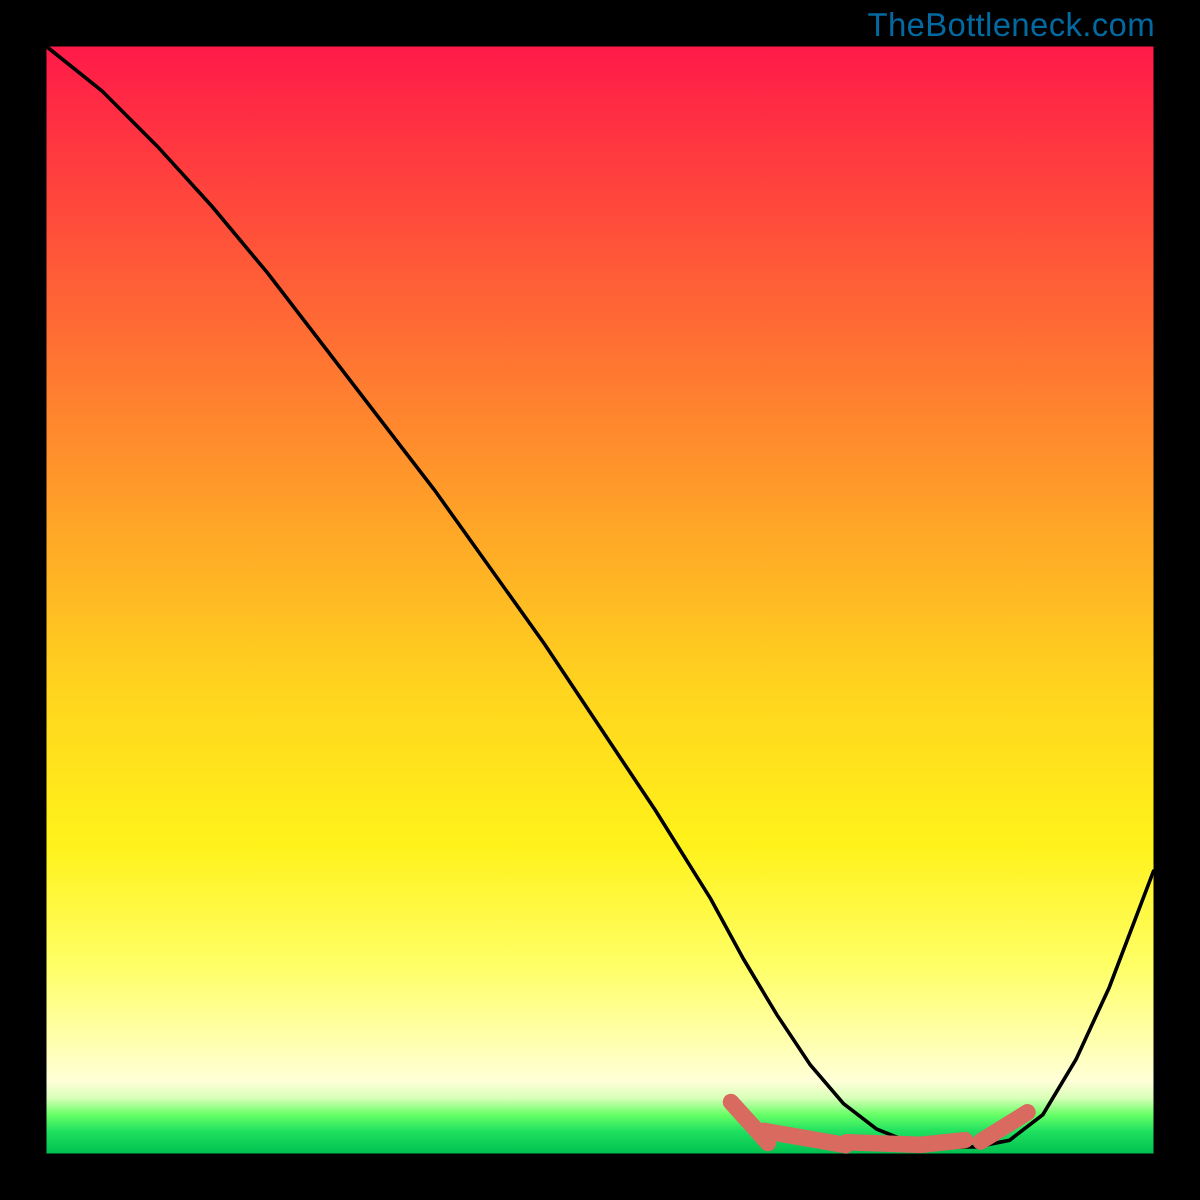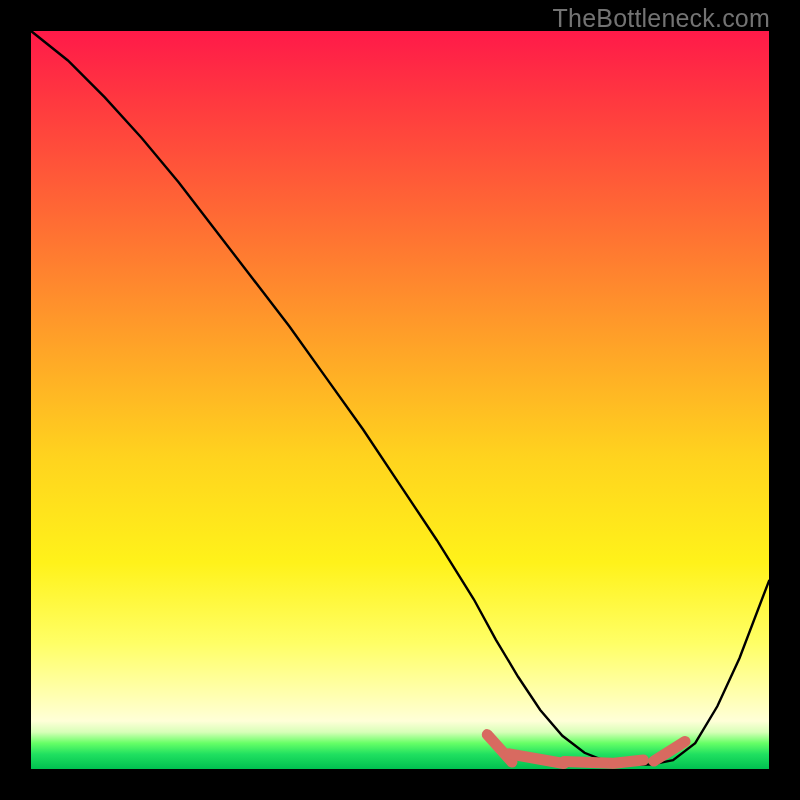--- a/index.html
+++ b/index.html
@@ -48,22 +48,22 @@
     left: 0;
     top: 0;
     width: 738px;
     height: 738px;
     overflow: visible;
   }
   .watermark {
     position: absolute;
     top: 4px;
     right: 30px;
-    color: #737373;
-    font-size: 25px;
+    color: #0369a1;
+    font-size: 22px;
     font-weight: 500;
     letter-spacing: 0.2px;
   }
 </style>
 </head>
 <body>
 
 <div class="frame">
   <div class="plot-area">
     <svg class="curve" viewBox="0 0 738 738">

